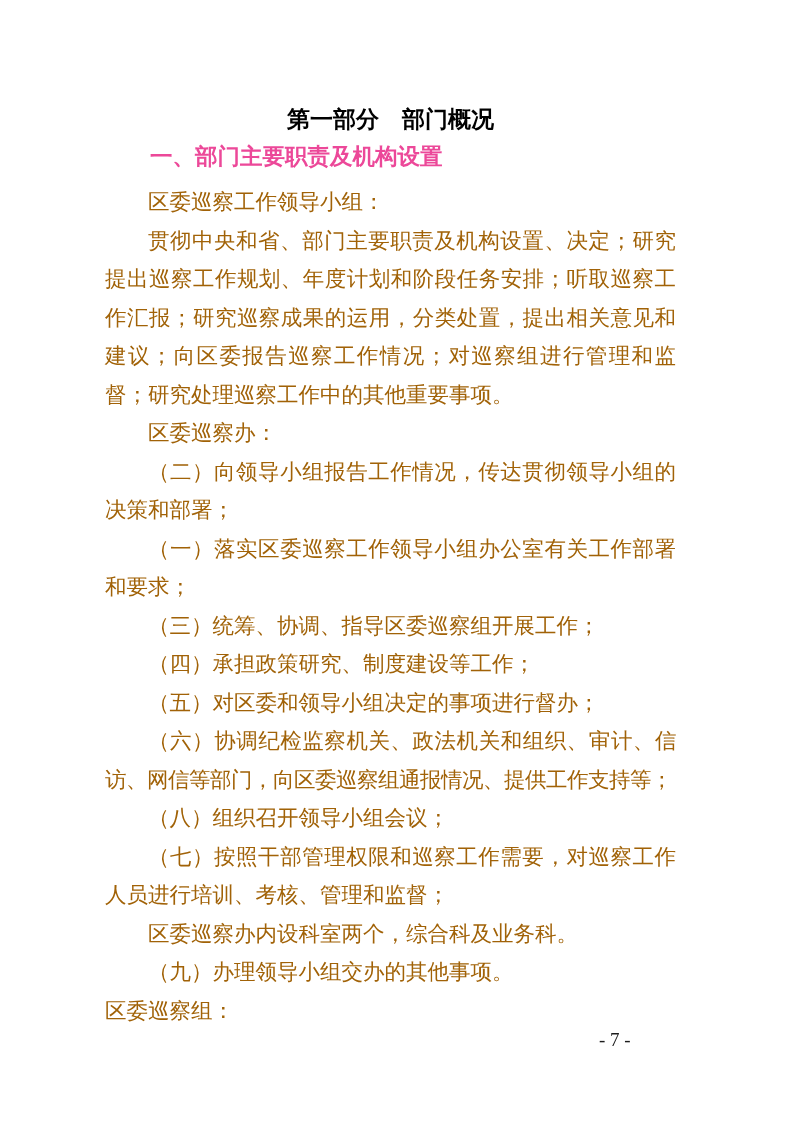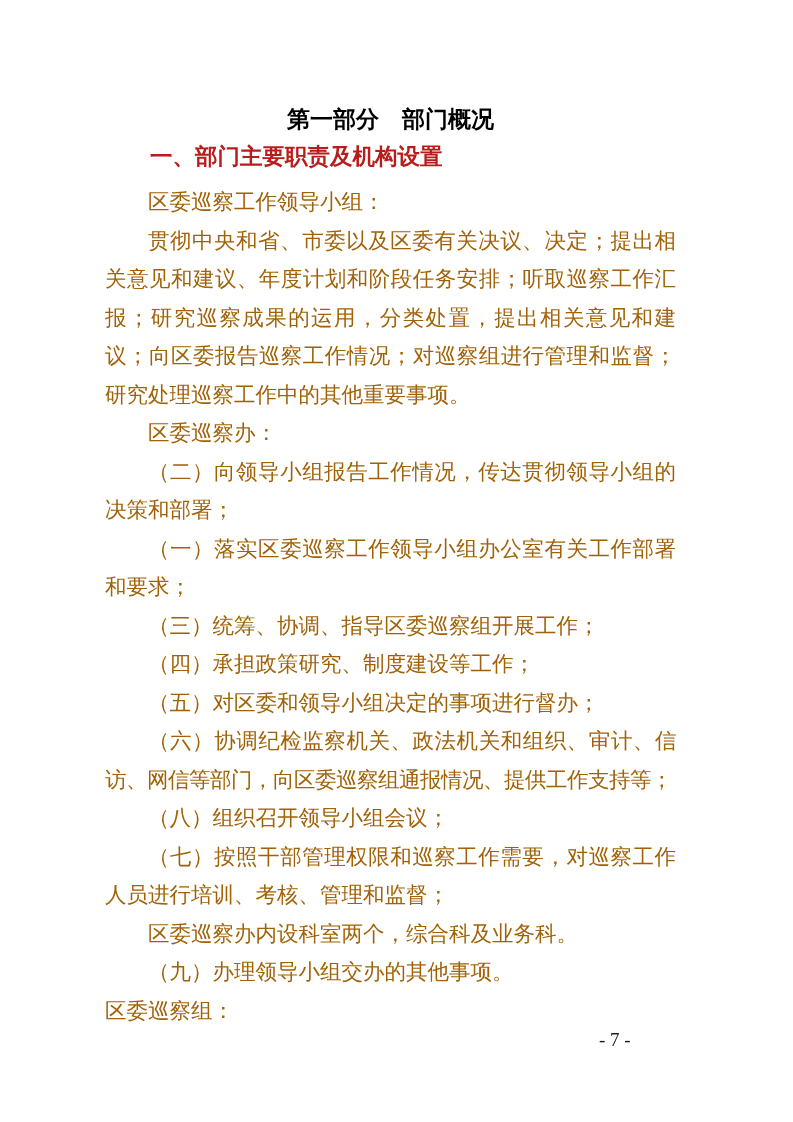--- a/index.html
+++ b/index.html
@@ -25,21 +25,21 @@
     line-height: 38px;
     color: #000000;
     text-align: center;
     white-space: pre;
   }
   .section-heading {
     font-family: "Liberation Sans", "DejaVu Sans", sans-serif;
     font-weight: 700;
     font-size: 22.5px;
     line-height: 38px;
-    color: #b91c1c;
+    color: #ec4899;
     text-indent: 2em;
     margin-bottom: 7px;
   }
   .para {
     font-family: "Liberation Serif", "DejaVu Serif", serif;
     font-size: 21.5px;
     line-height: 38.5px;
     color: #a16207;
     text-align: justify;
     text-justify: inter-character;
@@ -63,21 +63,21 @@
   }
 </style>
 </head>
 <body>
 
 <div class="page">
   <div class="content">
     <h1 class="doc-title">第一部分　部门概况</h1>
     <h2 class="section-heading">一、部门主要职责及机构设置</h2>
     <p class="para">区委巡察工作领导小组：</p>
-    <p class="para">贯彻中央和省、市委以及区委有关决议、决定；提出相关意见和建议、年度计划和阶段任务安排；听取巡察工作汇报；研究巡察成果的运用，分类处置，提出相关意见和建议；向区委报告巡察工作情况；对巡察组进行管理和监督；研究处理巡察工作中的其他重要事项。</p>
+    <p class="para">贯彻中央和省、部门主要职责及机构设置、决定；研究提出巡察工作规划、年度计划和阶段任务安排；听取巡察工作汇报；研究巡察成果的运用，分类处置，提出相关意见和建议；向区委报告巡察工作情况；对巡察组进行管理和监督；研究处理巡察工作中的其他重要事项。</p>
     <p class="para">区委巡察办：</p>
     <p class="para">（二）向领导小组报告工作情况，传达贯彻领导小组的决策和部署；</p>
     <p class="para">（一）落实区委巡察工作领导小组办公室有关工作部署和要求；</p>
     <p class="para">（三）统筹、协调、指导区委巡察组开展工作；</p>
     <p class="para">（四）承担政策研究、制度建设等工作；</p>
     <p class="para">（五）对区委和领导小组决定的事项进行督办；</p>
     <p class="para tight">（六）协调纪检监察机关、政法机关和组织、审计、信访、网信等部门，向区委巡察组通报情况、提供工作支持等；</p>
     <p class="para">（八）组织召开领导小组会议；</p>
     <p class="para">（七）按照干部管理权限和巡察工作需要，对巡察工作人员进行培训、考核、管理和监督；</p>
     <p class="para">区委巡察办内设科室两个，综合科及业务科。</p>

